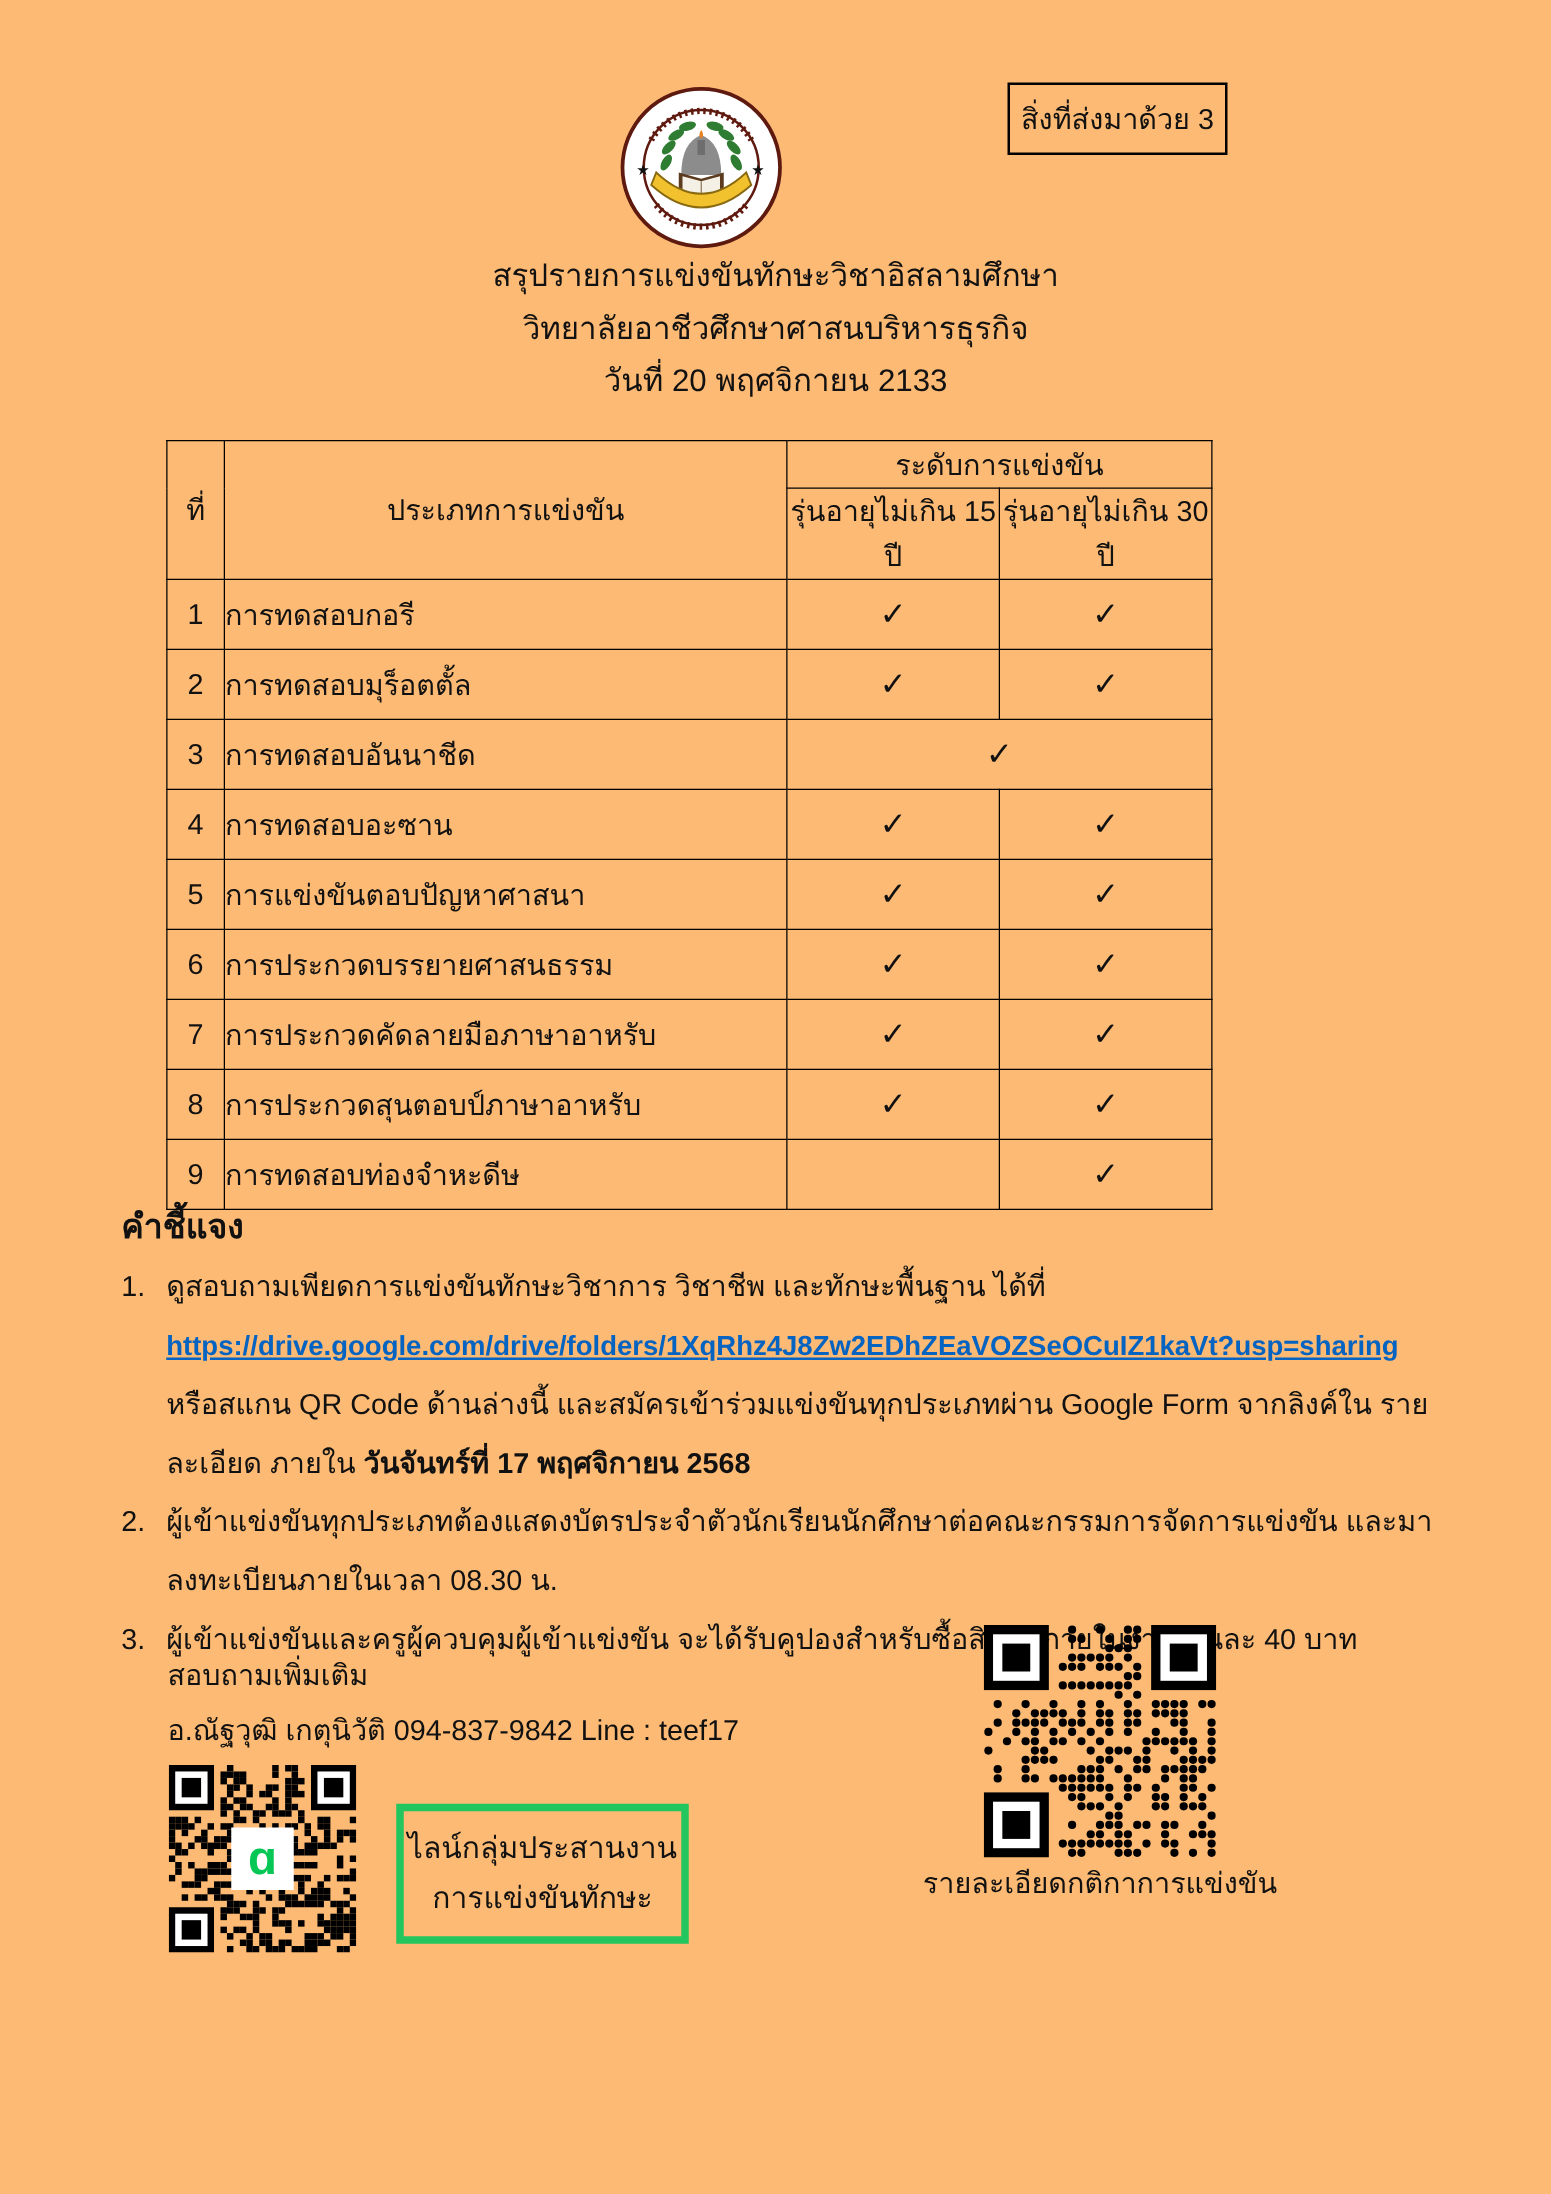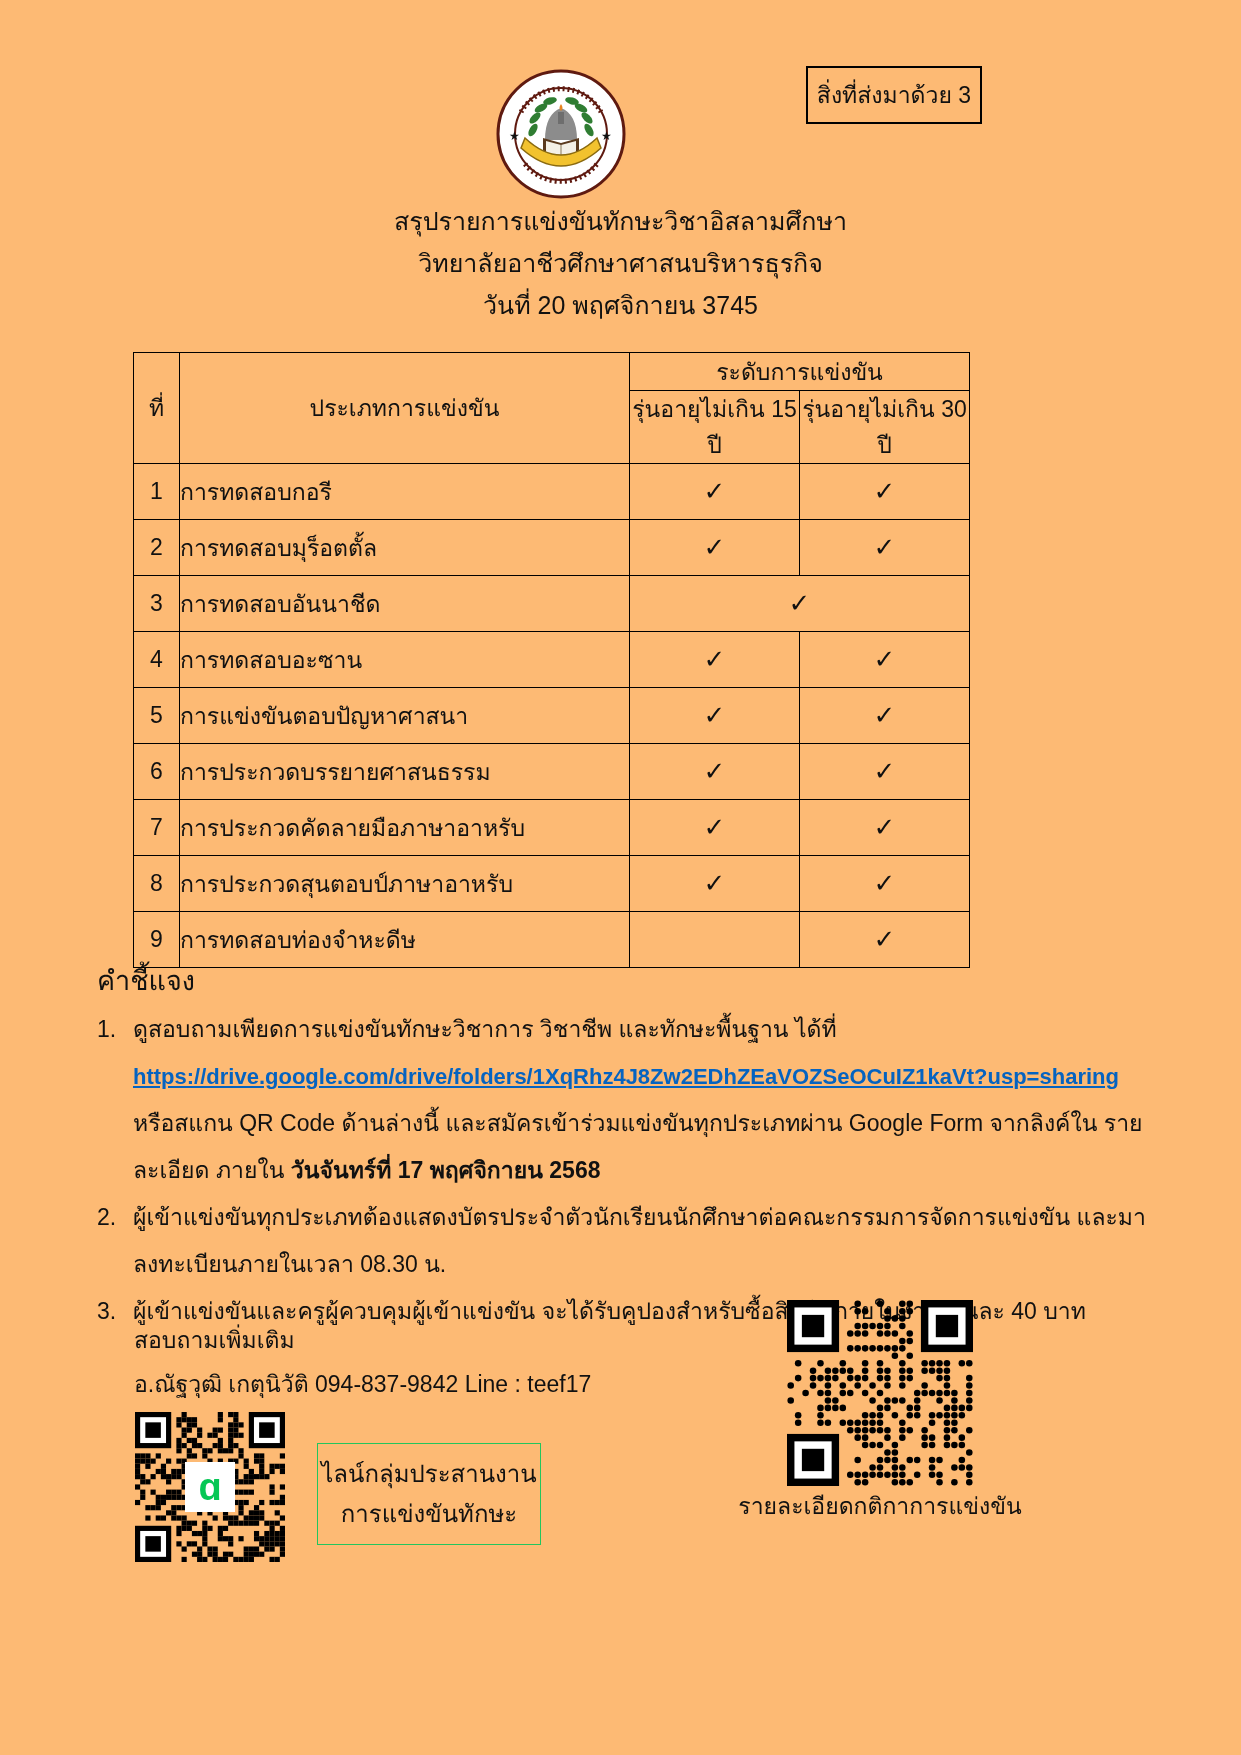--- a/index.html
+++ b/index.html
@@ -27,42 +27,42 @@
   table.comp th{font-weight:400;}
   .h1{height:38px;}
   .h2{height:42px;}
   td.c-no{width:46px;text-align:center;}
   td.c-cat{width:450px;text-align:left;padding-left:24px;}
   td.c-chk{width:170px;text-align:center;}
   tbody.rows td{height:55px;}
   .chk{font-weight:700;font-size:26px;}
   
   .instructions{position:absolute;left:97px;top:958px;width:1060px;}
-  .instr-heading{font-size:27px;font-weight:400;line-height:46px;}
+  .instr-heading{font-size:27px;font-weight:700;line-height:46px;}
   .ilist{margin-top:2px;}
   .iitem{display:flex;font-size:23px;line-height:47px;}
   .inum{width:36px;flex:0 0 36px;}
   .ibody{flex:1;}
   a.drive-link{color:#0563C1;text-decoration:underline;font-weight:600;font-size:22px;display:inline-block;}
   .bold-date{font-weight:700;}
   
   .contact-heading{position:absolute;left:134px;top:1322px;font-size:23px;}
   .contact-line{position:absolute;left:134px;top:1366px;font-size:23px;}
   
   .qr-left{position:absolute;left:135px;top:1412px;width:150px;height:150px;}
   .qr-right{position:absolute;left:787px;top:1300px;width:186px;height:186px;}
   .qr-left svg,.qr-right svg{width:100%;height:100%;display:block;}
   .line-icon{
     position:absolute;left:50px;top:50px;width:50px;height:50px;background:#fff;
     display:flex;align-items:center;justify-content:center;
     font-size:38px;font-weight:800;color:#06C755;line-height:1;
   }
   .qr-left-label{
     position:absolute;left:317px;top:1443px;width:222px;height:100px;
-    border:1px solid #22c55e;display:flex;flex-direction:column;align-items:center;justify-content:center;
+    border:6px solid #22c55e;display:flex;flex-direction:column;align-items:center;justify-content:center;
     font-size:24px;line-height:40px;text-align:center;
   }
   .qr-right-label{
     position:absolute;left:677px;top:1488px;width:406px;text-align:center;font-size:23px;
   }
 </style>
 </head>
 <body>
 
 <div class="page">
@@ -99,21 +99,21 @@
       <path d="M51 73 L66 77 L81 73 L81 89 L66 93 L51 89 Z" fill="#f4f0e6"></path>
       <line x1="66" y1="77" x2="66" y2="93" stroke="#8a7a5a" stroke-width="1"></line>
 
       <path d="M30 70 Q66 104 102 70 L106 80 Q66 116 26 80 Z" fill="#f2c22e" stroke="#8a6a10" stroke-width="1.5"></path>
     </svg>
   </div>
 
   <div class="titles">
     <div class="tline">สรุปรายการแข่งขันทักษะวิชาอิสลามศึกษา</div>
     <div class="tline">วิทยาลัยอาชีวศึกษาศาสนบริหารธุรกิจ</div>
-    <div class="tline">วันที่ 20 พฤศจิกายน 3745</div>
+    <div class="tline">วันที่ 20 พฤศจิกายน 2133</div>
   </div>
 
   <table class="comp">
     <colgroup>
         <col style="width:46px">
         <col style="width:450px">
         <col style="width:170px">
         <col style="width:170px">
       </colgroup>
     <thead>

